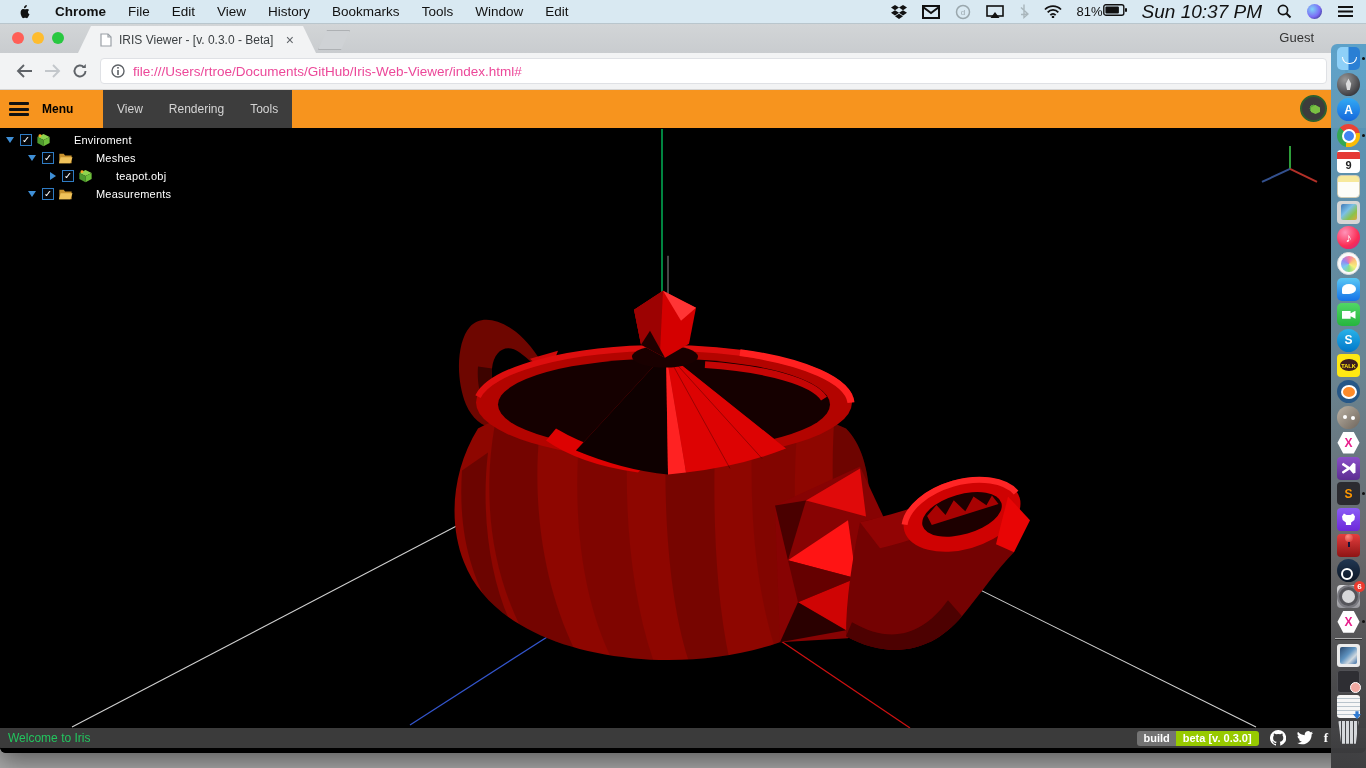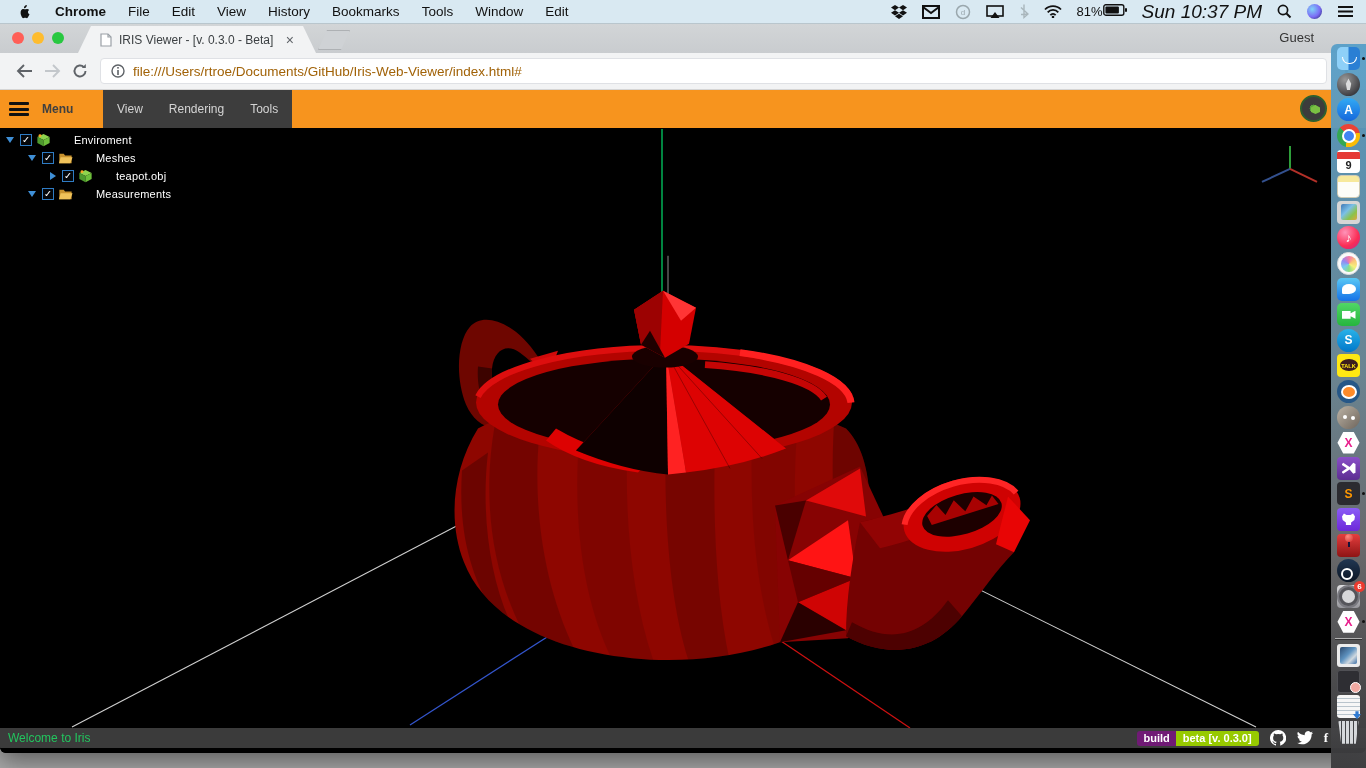--- a/index.html
+++ b/index.html
@@ -34,30 +34,30 @@
   .tab-close { color:#5f6368; font-size:14px; line-height:1; }
   .tab-stub { position:absolute; left:318px; bottom:3px; width:32px; height:20px; background:#cfd2d5;
               border:1px solid #aeb1b4; clip-path:polygon(0 100%, 9px 0, 100% 0, calc(100% - 9px) 100%); }
   .guest { position:absolute; right:52px; top:6px; font-size:13px; color:#333; }
 
   .navbar { height:37px; background:#f2f3f4; display:flex; align-items:center; padding:0 10px;
             border-bottom:1px solid #d5d5d5; }
   .navbtn { width:28px; height:28px; display:flex; align-items:center; justify-content:center; }
   .urlbar { flex:1; height:26px; background:#fff; border:1px solid #dfe1e5; border-radius:4px;
             margin:0 10px 0 6px; display:flex; align-items:center; padding:0 10px; gap:8px; }
-  .url-text { font-size:13.5px; color:#a16207; white-space:nowrap; overflow:hidden; }
+  .url-text { font-size:13.5px; color:#ec4899; white-space:nowrap; overflow:hidden; }
   .dots { display:flex; flex-direction:column; gap:2.5px; padding:0 8px; }
   .dots i { width:3.5px; height:3.5px; border-radius:50%; background:#5f6368; }
 
   
   .page { height:663px; background:#000; border-radius:0 0 6px 6px; position:relative; overflow:hidden; }
   .app-header { height:38px; background:#f7941e; display:flex; align-items:center; position:relative; }
   .burger { width:20px; height:14px; margin-left:9px; display:flex; flex-direction:column; justify-content:space-between; }
   .burger i { height:3px; background:#111; border-radius:1px; }
-  .menu-label { font-size:12px; color:#404040; margin-left:13px; font-weight:bold; }
+  .menu-label { font-size:12px; color:#000000; margin-left:13px; font-weight:bold; }
   .app-tabs { position:absolute; left:103px; top:0; height:38px; background:#3d3d3d;
               display:flex; align-items:center; padding:0 14px; gap:26px; }
   .app-tab { font-size:12px; color:#d4d4d4; }
   .iris-logo { position:absolute; right:39px; top:5px; width:27px; height:27px; border-radius:50%;
                background:radial-gradient(circle at 50% 50%, #57a33a 0 24%, #3c3c3c 25% 72%, #2a2a2a 73%);
                border:2px solid #2f5f2f; }
   .iris-logo::after { content:""; position:absolute; left:9px; top:8px; width:9px; height:9px;
                background:#7ac143; clip-path:polygon(50% 0,100% 28%,100% 78%,50% 100%,0 78%,0 28%); }
 
   .viewport { position:absolute; top:38px; left:0; right:0; bottom:0; background:#000; }
@@ -75,21 +75,21 @@
   .ticon { width:15px; height:14px; margin-right:4px; display:flex; }
   .ticon svg { width:15px; height:14px; }
   .tlabel { color:#fff; font-size:11px; font-weight:normal; letter-spacing:.2px;padding-left:19px; }
 
   
   .statusbar { position:absolute; left:0; right:0; bottom:5px; height:20px; background:#3b3b3b;
                display:flex; align-items:center; padding:0 8px; }
   .status-msg { color:#22c55e; font-size:12px; }
   .status-right { margin-left:auto; display:flex; align-items:center; gap:11px; margin-right:30px; }
   .build-badge { display:flex; font-size:11px; font-weight:bold; color:#fff; border-radius:3px; overflow:hidden; }
-  .bb-left { background:#701a75; padding:1.5px 6px; }
+  .bb-left { background:#737373; padding:1.5px 6px; }
   .bb-right { padding:1.5px 7px; }
   .soc { display:flex; align-items:center; }
   .fb-f { color:#fff; font-weight:bold; font-size:13px; font-family:"Liberation Serif", serif; }
 
   
   .dock { position:absolute; top:44px; right:0; width:35px; height:724px; z-index:70;
           background:linear-gradient(180deg, rgba(88,159,200,.96) 0%, rgba(110,138,152,.96) 45%,
                     rgba(110,110,112,.95) 70%, rgba(58,58,60,.95) 100%);
           border-top-left-radius:6px; display:flex; flex-direction:column; align-items:center; padding-top:2px; }
   .dock-item { position:relative; width:35px; height:25.6px; display:flex; align-items:center; justify-content:center; }

